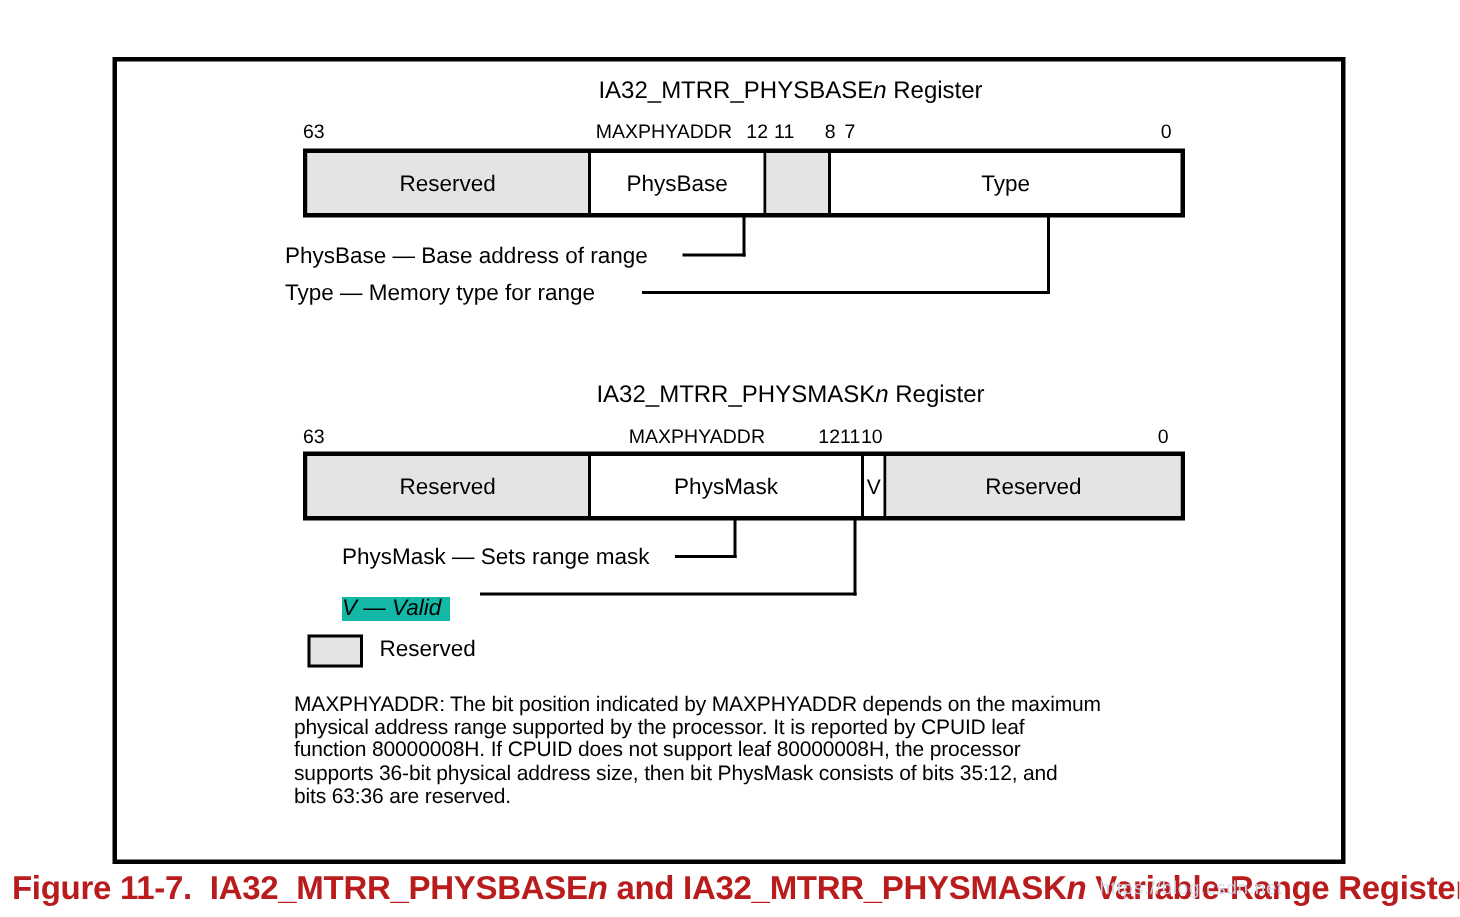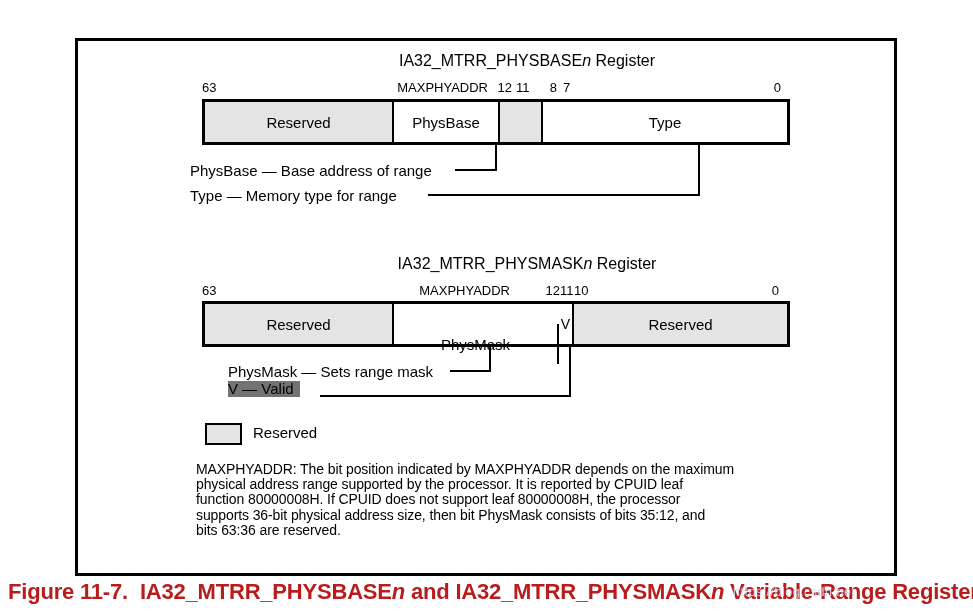--- a/index.html
+++ b/index.html
@@ -67,21 +67,21 @@
   <div class="abs bit" style="left:202px; top:80px;">63</div>
   <div class="abs bit" style="right:485px; top:80px;">MAXPHYADDR</div>
   <div class="abs bit" style="right:461px; top:80px;">12</div>
   <div class="abs bit" style="left:516px; top:80px;">11</div>
   <div class="abs bit" style="right:416px; top:80px;">8</div>
   <div class="abs bit" style="left:563px; top:80px;">7</div>
   <div class="abs bit" style="right:192px; top:80px;">0</div>
 
   <div class="abs reg-box" style="top:99px;">
     <div class="cell gray div" style="width:189px;">Reserved</div>
-    <div class="cell div" style="width:106px;">PhysBase</div>
+    <div class="cell div" style="width:117px;">PhysBase</div>
     <div class="cell gray div" style="width:43px;"></div>
     <div class="cell" style="flex:1;">Type</div>
   </div>
 
   <div class="abs callout-line" style="left:455px; top:144px; width:42px; height:27px;"></div>
   <div class="abs callout-text" style="left:190px; top:163px;">PhysBase — Base address of range</div>
 
   <div class="abs callout-line" style="left:428px; top:144px; width:272px; height:52px;"></div>
   <div class="abs callout-text" style="left:190px; top:188px;">Type — Memory type for range</div>
 
@@ -89,30 +89,30 @@
 
   <div class="abs bit" style="left:202px; top:283px;">63</div>
   <div class="abs bit" style="right:463px; top:283px;">MAXPHYADDR</div>
   <div class="abs bit" style="right:413px; top:283px;">12</div>
   <div class="abs bit" style="left:560px; top:283px;">11</div>
   <div class="abs bit" style="left:574px; top:283px;">10</div>
   <div class="abs bit" style="right:194px; top:283px;">0</div>
 
   <div class="abs reg-box" style="top:301px;">
     <div class="cell gray div" style="width:189px;">Reserved</div>
-    <div class="cell div" style="width:165px;margin-top:20px;">PhysMask</div>
+    <div class="cell div" style="width:182px;">PhysMask</div>
     <div class="cell div" style="width:15px; font-size:14px;">V</div>
     <div class="cell gray" style="flex:1;">Reserved</div>
   </div>
 
   <div class="abs callout-line" style="left:450px; top:346px; width:41px; height:26px;"></div>
   <div class="abs callout-text" style="left:228px; top:364px;text-align:center;">PhysMask — Sets range mask</div>
 
   <div class="abs callout-line" style="left:320px; top:346px; width:251px; height:51px;"></div>
-  <div class="abs callout-text" style="left:228px; top:381px; background:#737373; padding-right:6px; z-index:1;">V — Valid</div>
+  <div class="abs callout-text" style="left:228px; top:398px; background:#14b8a6; padding-right:6px; z-index:1;font-style:italic;">V — Valid</div>
 
   <div class="abs legend-swatch"></div>
   <div class="abs callout-text" style="left:253px; top:425px;">Reserved</div>
 
   <div class="abs note-block">
     <div>MAXPHYADDR: The bit position indicated by MAXPHYADDR depends on the maximum</div>
     <div>physical address range supported by the processor. It is reported by CPUID leaf</div>
     <div>function 80000008H. If CPUID does not support leaf 80000008H, the processor</div>
     <div>supports 36-bit physical address size, then bit PhysMask consists of bits 35:12, and</div>
     <div>bits 63:36 are reserved.</div>

